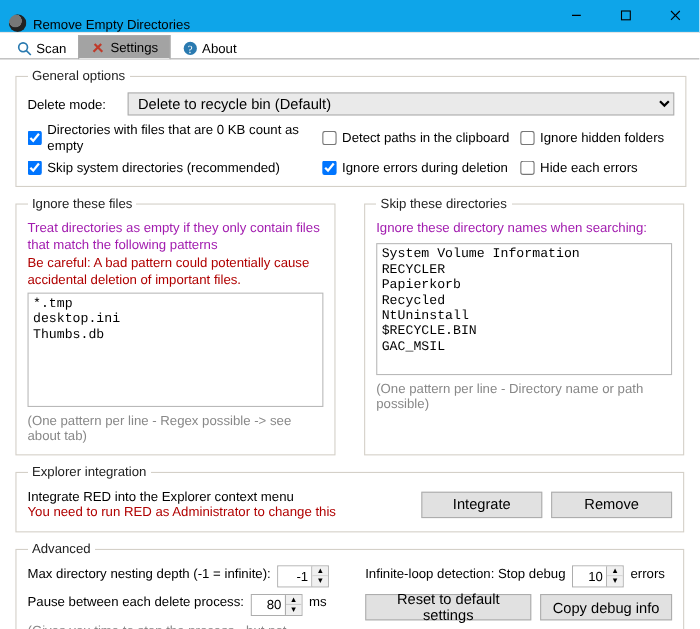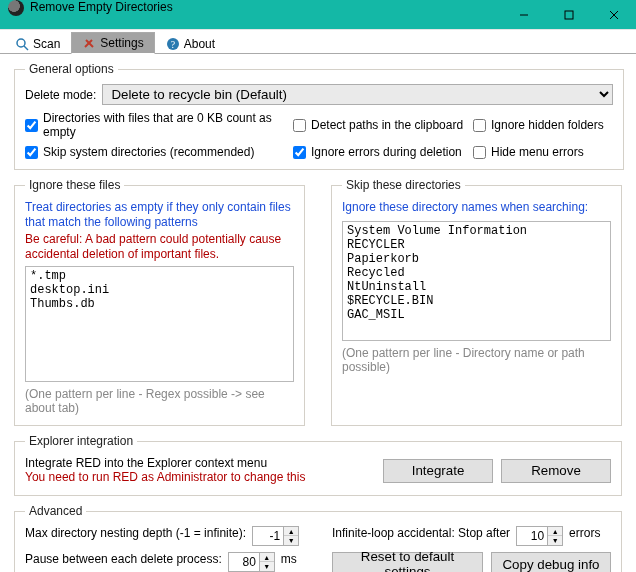--- a/index.html
+++ b/index.html
@@ -1,44 +1,44 @@
 <!DOCTYPE html>
 <html><head>
 <meta charset="utf-8">
 <style>
 * { box-sizing: border-box; margin: 0; padding: 0; }
 body { font-family: "Segoe UI", Tahoma, sans-serif; font-size: 12px; background: #fff; width: 636px; height: 572px; overflow: hidden; }
 
-.titlebar { height: 30px; display: flex; align-items: flex-start; padding: 0 0 0 8px; background: #14b8a6; border-bottom: 1px solid #e5e5e5; }
+.titlebar { height: 30px; display: flex; align-items: flex-end; padding: 0 0 0 8px; background: #0ea5e9; border-bottom: 1px solid #e5e5e5; }
 .titlebar .app-icon { width: 16px; height: 16px; margin-right: 6px; background: radial-gradient(circle at 6px 6px, #777 40%, #333 42%, transparent 45%), #222; border-radius: 50%; }
 .titlebar .title { flex: 1; font-size: 12px; }
 .titlebar .controls { display: flex; }
 .titlebar .controls div { width: 45px; height: 30px; display: flex; align-items: center; justify-content: center; }
 
 .tabrow { display: flex; align-items: flex-end; height: 24px; background: #fff; padding-left: 4px; border-bottom: 1px solid #aaa; }
 .tab { display: flex; align-items: center; gap: 4px; padding: 3px 10px; border: 1px solid transparent; border-bottom: none; position: relative; top: 1px; justify-content: center; }
 .tab.active { border-color: #aaa; background: #a3a3a3; border-bottom: 1px solid #fff; }
 .tab .ticon { width: 14px; height: 14px; display: flex; align-items: center; justify-content: center; }
 
 .content { padding: 8px 14px 6px; }
 fieldset { border: 1px solid #d4d0c8; padding: 8px 10px 10px; margin-bottom: 8px; }
 legend { padding: 0 4px; color: #222; }
-.row { display: flex; align-items: center; gap: 6px; margin-bottom: 6px; }
+.row { display: flex; align-items: center; gap: 20px; margin-bottom: 6px; }
 .row.checkrow { justify-content: flex-end; gap: 0; }
 .chk { display: flex; align-items: center; width: 222px; }
 .chk input { margin-right: 5px; }
 
 select.full { flex: 1; height: 21px; background: #eaeaea; border: 1px solid #adadad; padding: 0 4px; }
 
 .two-col { display: flex; gap: 26px; }
 .two-col fieldset { flex: 1; min-width: 0; }
-.desc { color: #1d4ed8; line-height: 1.25; margin-bottom: 2px; }
+.desc { color: #a21caf; line-height: 1.25; margin-bottom: 2px; }
 .warn { color: #b00000; line-height: 1.25; }
 textarea.listbox {
-  width: 100%; height: 116px; margin-top: 4px; font-family: Consolas, "Courier New", monospace; font-size: 12px;
+  width: 100%; height: 104px; margin-top: 4px; font-family: Consolas, "Courier New", monospace; font-size: 12px;
   border: 1px solid #b9b9b9; padding: 2px 4px; resize: none; white-space: pre; overflow: auto;
 }
 .hint-txt { color: #888; margin-top: 2px; }
 
 .explorer-body { display: flex; gap: 14px; align-items: center; }
 .explorer-left { flex: 1; }
 .btn { background: #e1e1e1; border: 1px solid #adadad; height: 24px; display: inline-flex; align-items: center; justify-content: center; padding: 0 10px; min-width: 96px; }
 .btnpair { display: flex; gap: 8px; align-items: flex-end; }
 .btnpair .btn { min-width: 110px; }
 
@@ -137,21 +137,21 @@
       <label class="chk" style="width:268px">
           <input type="checkbox" checked="" style="">
           <span>Skip system directories (recommended)</span>
         </label>
       <label class="chk" style="width:180px">
           <input type="checkbox" checked="" style="">
           <span>Ignore errors during deletion</span>
         </label>
       <label class="chk" style="width:140px">
           <input type="checkbox" style="">
-          <span>Hide menu errors</span>
+          <span>Hide each errors</span>
         </label>
     </div>
   </fieldset>
 
   <div class="two-col">
     <fieldset>
       <legend>Ignore these files</legend>
       <div class="desc">Treat directories as empty if they only contain files that match the following patterns</div>
       <div class="warn">Be careful: A bad pattern could potentially cause accidental deletion of important files.</div>
       <textarea class="listbox" style="">*.tmp
@@ -209,21 +209,21 @@
                 <div>▲</div>
                 <div>▼</div>
               </span>
           </span>
           <span>ms</span>
         </div>
         <div class="adv-note">(Gives you time to stop the process - but not necessary)</div>
       </div>
       <div class="adv-right">
         <div class="adv-row">
-          <span>Infinite-loop accidental: Stop after</span>
+          <span>Infinite-loop detection: Stop debug</span>
           <span class="spin">
             <input value="10" style="">
             <span class="arrows">
                 <div>▲</div>
                 <div>▼</div>
               </span>
           </span>
           <span>errors</span>
         </div>
         <div class="btnpair">

